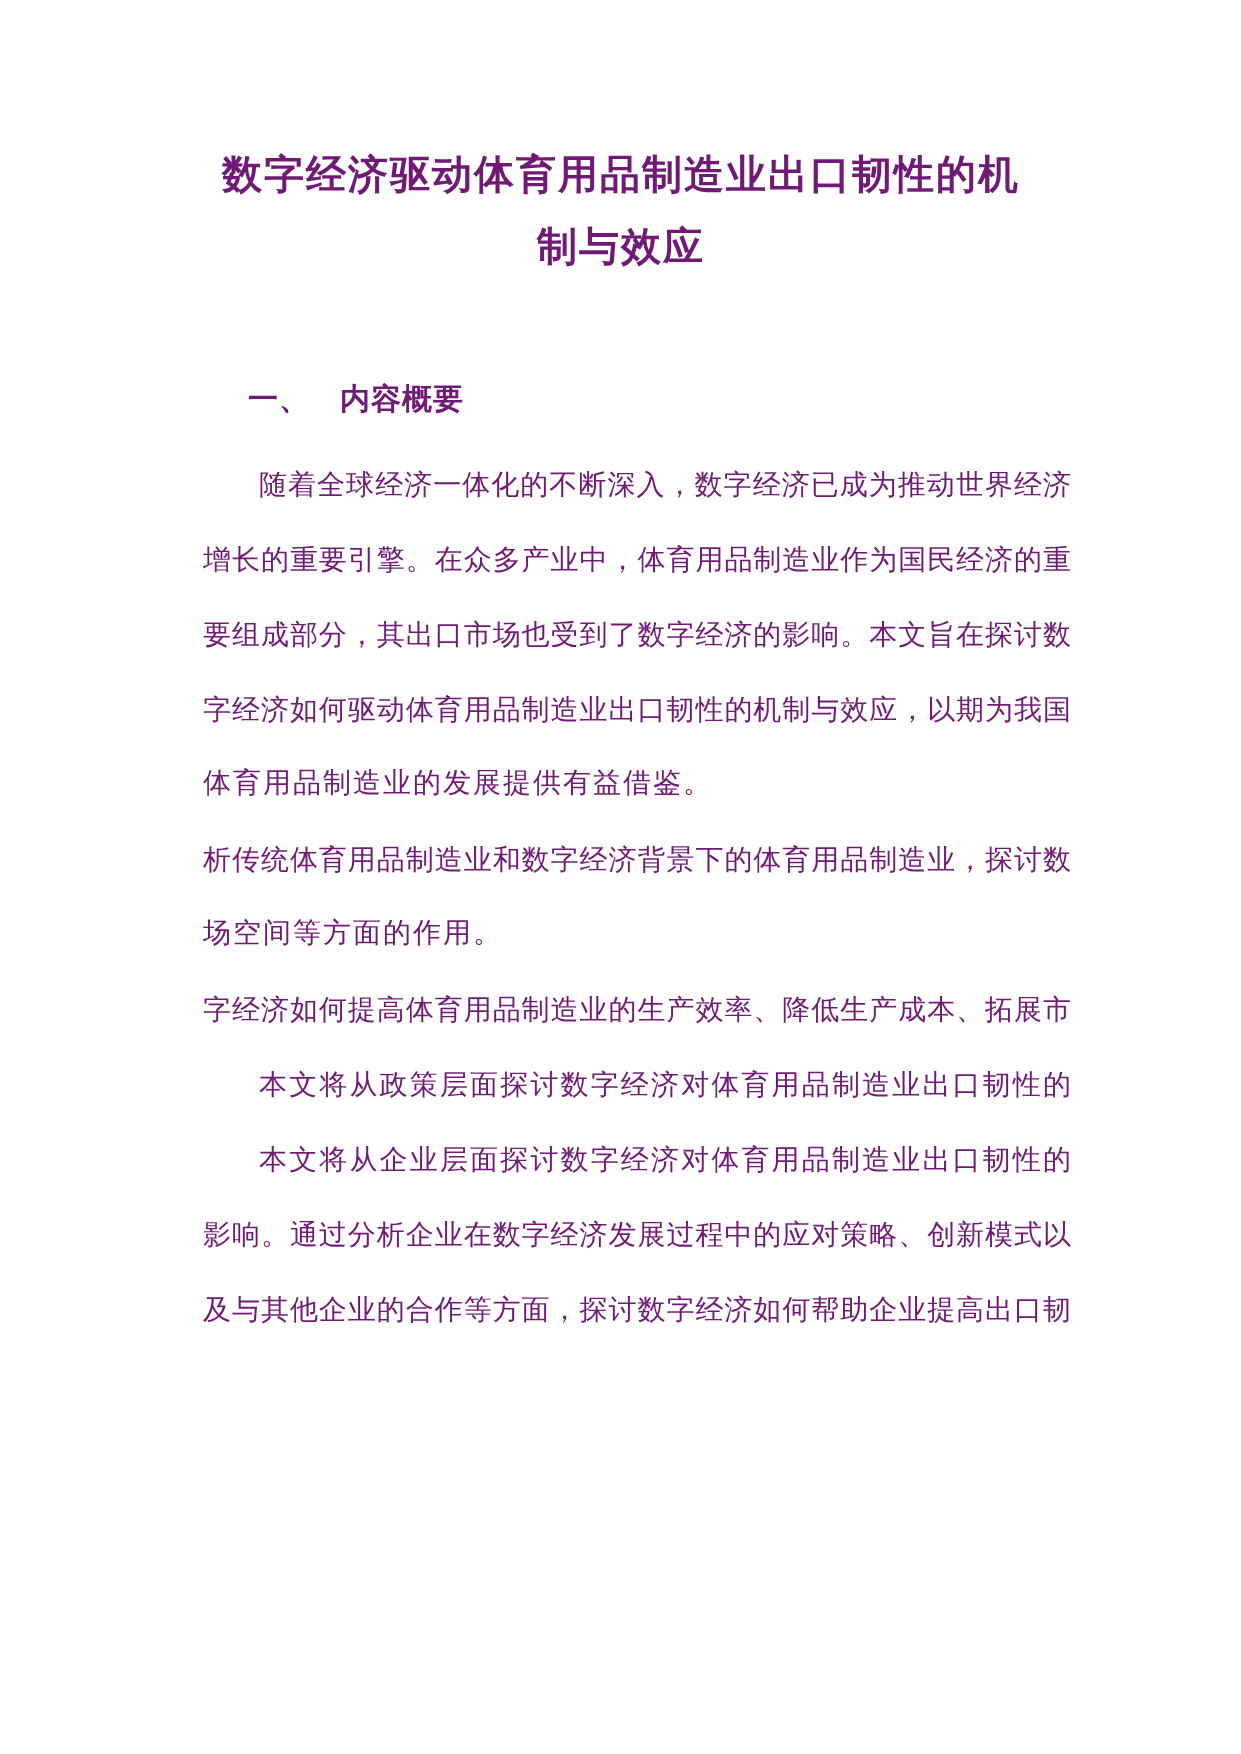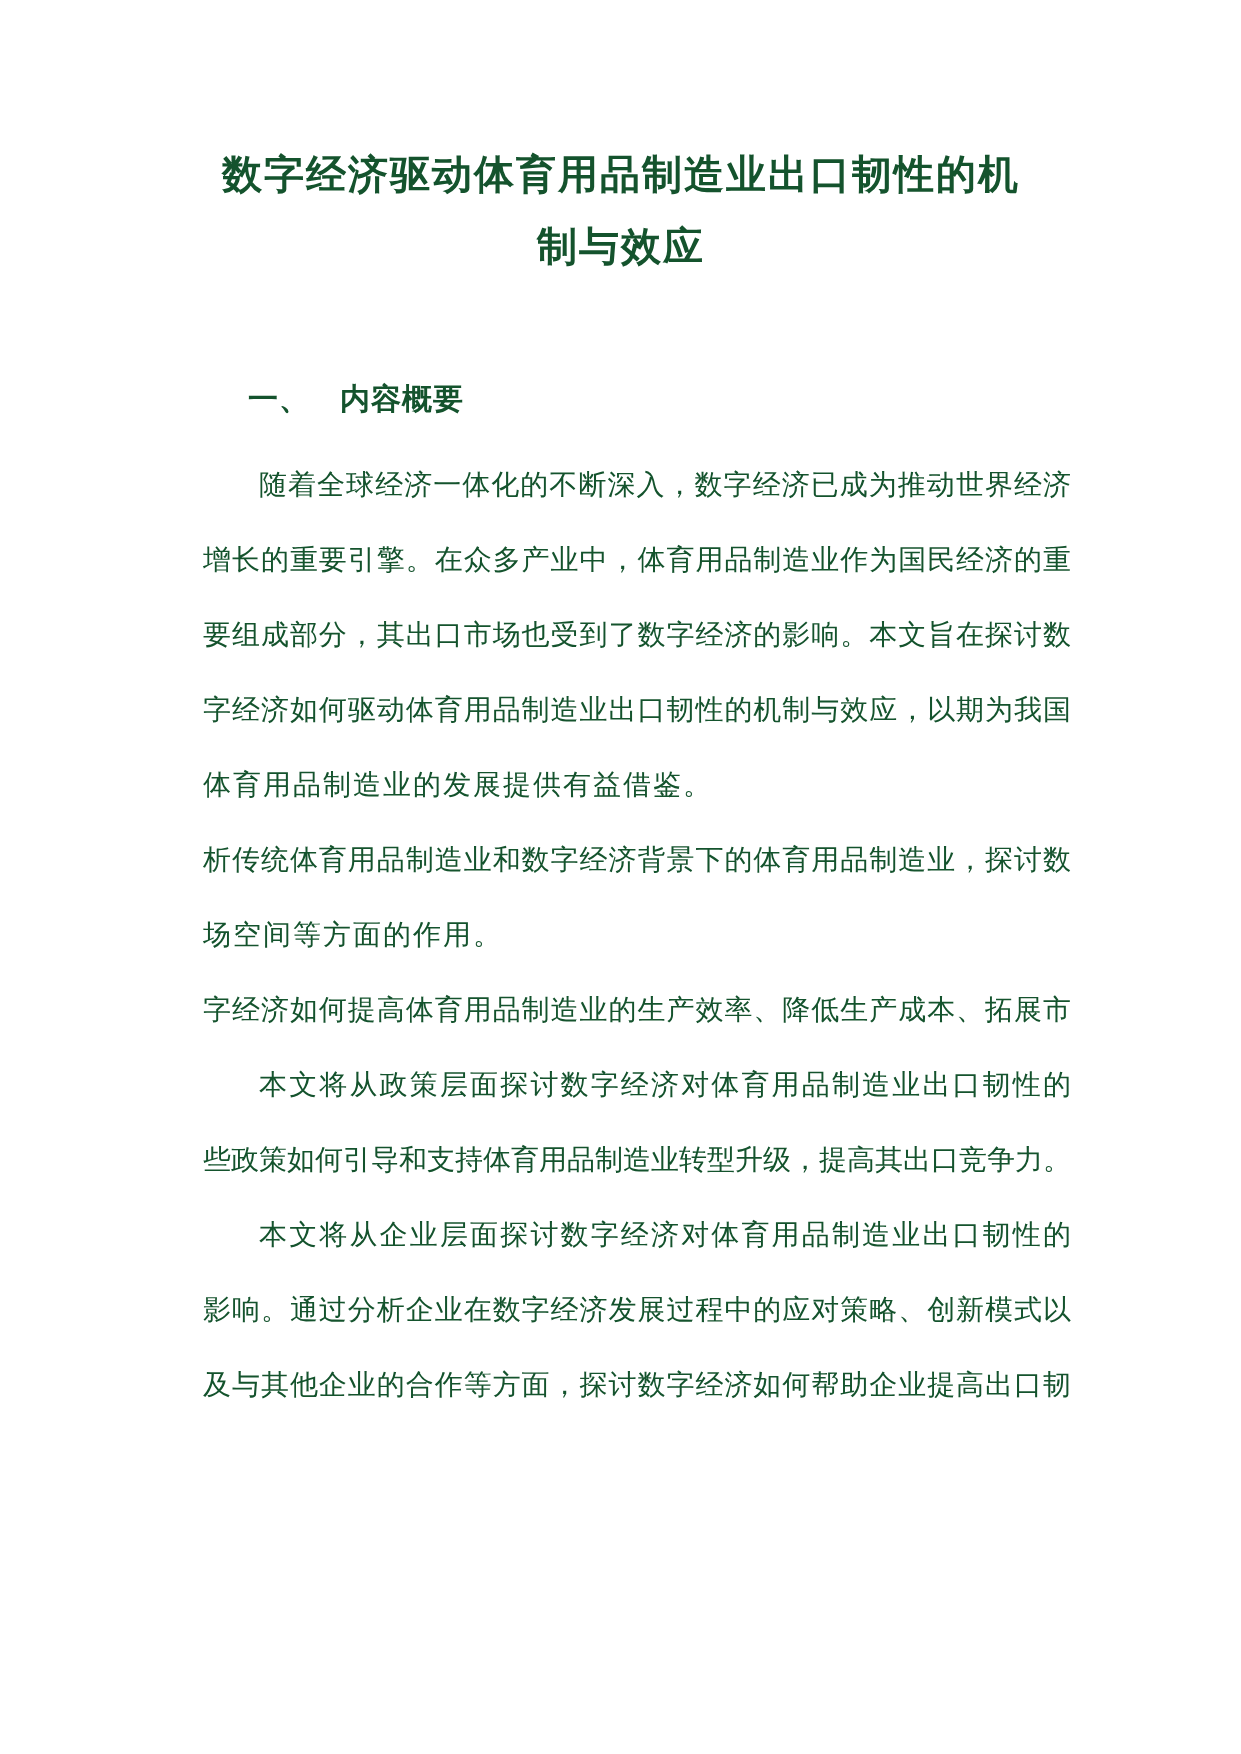--- a/index.html
+++ b/index.html
@@ -5,21 +5,21 @@
   html, body {
     margin: 0;
     padding: 0;
     background: #ffffff;
   }
   .page {
     position: relative;
     width: 1241px;
     height: 1754px;
     background: #ffffff;
-    color: #14532d;
+    color: #701a75;
     font-family: "Liberation Serif", "DejaVu Serif", serif;
     overflow: hidden;
   }
   .content {
     position: absolute;
     left: 187px;
     width: 868px;
     top: 0;
     height: 100%;
   }
@@ -69,20 +69,21 @@
     -moz-text-align-last: justify;
   }
   .line.indent {
     text-indent: 56px;
   }
   .line.short {
     text-align: center;
     text-align-last: left;
     -moz-text-align-last: left;
     letter-spacing: 2px;
+    font-family: Liberation Mono, monospace;
   }
 </style>
 </head>
 <body>
 
 <div class="page">
   <div class="content">
 
     <h1 class="doc-title">
       <div>数字经济驱动体育用品制造业出口韧性的机</div>
@@ -101,21 +102,20 @@
           <div class="line">字经济如何驱动体育用品制造业出口韧性的机制与效应，以期为我国</div>
           <div class="line short">体育用品制造业的发展提供有益借鉴。</div>
         </div>
         <div class="para">
           <div class="line">析传统体育用品制造业和数字经济背景下的体育用品制造业，探讨数</div>
           <div class="line short">场空间等方面的作用。</div>
           <div class="line">字经济如何提高体育用品制造业的生产效率、降低生产成本、拓展市</div>
         </div>
         <div class="para">
           <div class="line indent">本文将从政策层面探讨数字经济对体育用品制造业出口韧性的</div>
-          <div class="line">些政策如何引导和支持体育用品制造业转型升级，提高其出口竞争力。</div>
         </div>
         <div class="para">
           <div class="line indent">本文将从企业层面探讨数字经济对体育用品制造业出口韧性的</div>
           <div class="line">影响。通过分析企业在数字经济发展过程中的应对策略、创新模式以</div>
           <div class="line">及与其他企业的合作等方面，探讨数字经济如何帮助企业提高出口韧</div>
         </div>
       </div>
 
   </div>
 </div>

